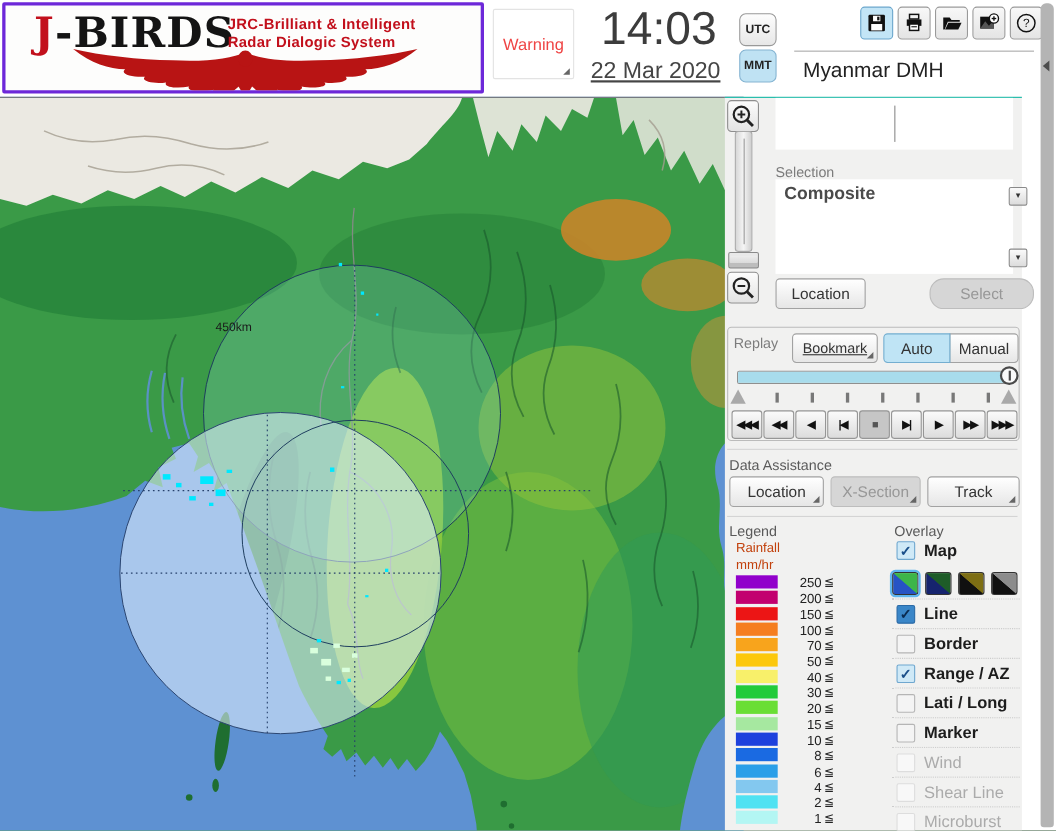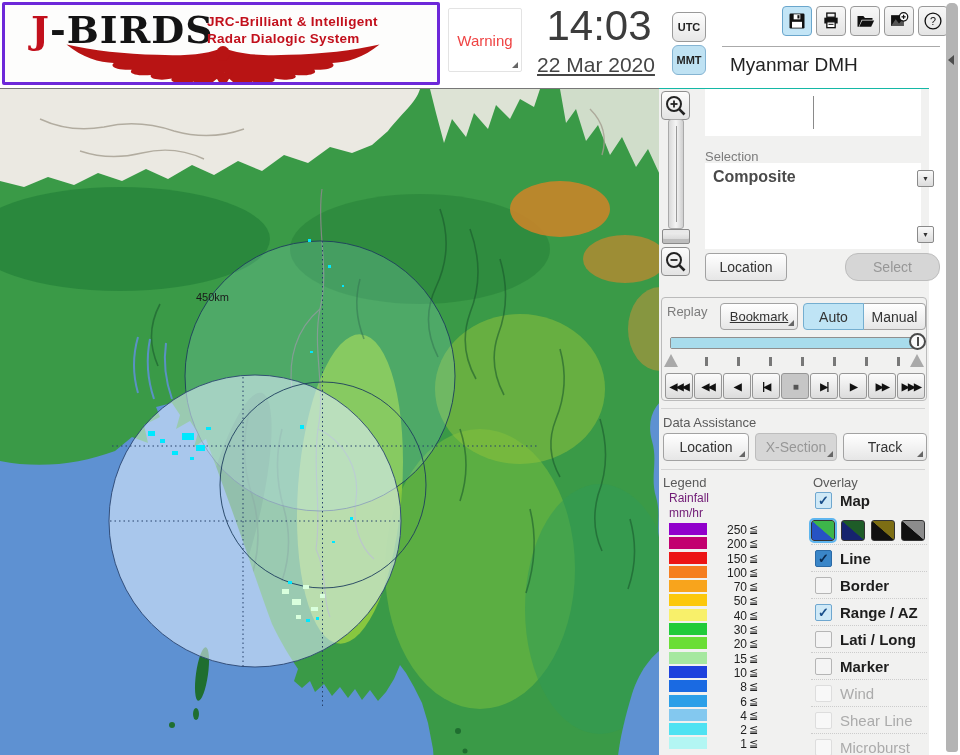--- a/index.html
+++ b/index.html
@@ -111,21 +111,21 @@
   .pb-btn.active { background:#c6c6c6; color:#555; }
 
   .sep { position:absolute; left:2px; width:264px; height:1px; background:#d4d4d4; }
   .lbl-da { position:absolute; left:4px; top:326px; color:#5a5a5a; }
   .btn-location { left:4px;  top:344px; width:86px; height:28px; }
   .btn-xsection { left:96px; top:344px; width:82px; height:28px; }
   .btn-track    { left:184px; top:344px; width:84px; height:28px; }
 
   .lbl-legend { position:absolute; left:4px; top:386px; color:#5a5a5a; }
   .lbl-overlay { position:absolute; left:154px; top:386px; color:#5a5a5a; }
-  .legend-unit { position:absolute; left:10px; top:402px; font-size:12px; color:#701a75; line-height:15px; }
+  .legend-unit { position:absolute; left:10px; top:402px; font-size:12px; color:#c2410c; line-height:15px; }
   .legend-rows { position:absolute; left:10px; top:434px; width:120px; }
   .lg-row { height:14.3px; display:flex; align-items:flex-start; }
   .lg-sw { width:38px; height:12px; }
   .lg-val { width:40px; text-align:right; font-size:12px; color:#222; }
   .lg-le { font-size:11px; color:#222; margin-left:2px; }
 
   .ov-col { position:absolute; left:152px; top:398px; width:116px; }
   .ov-row { position:absolute; left:0; width:116px; height:27px; display:flex; align-items:center;
             border-top:1px dotted #ccc; }
   .ov-row.first { border-top:none; }

